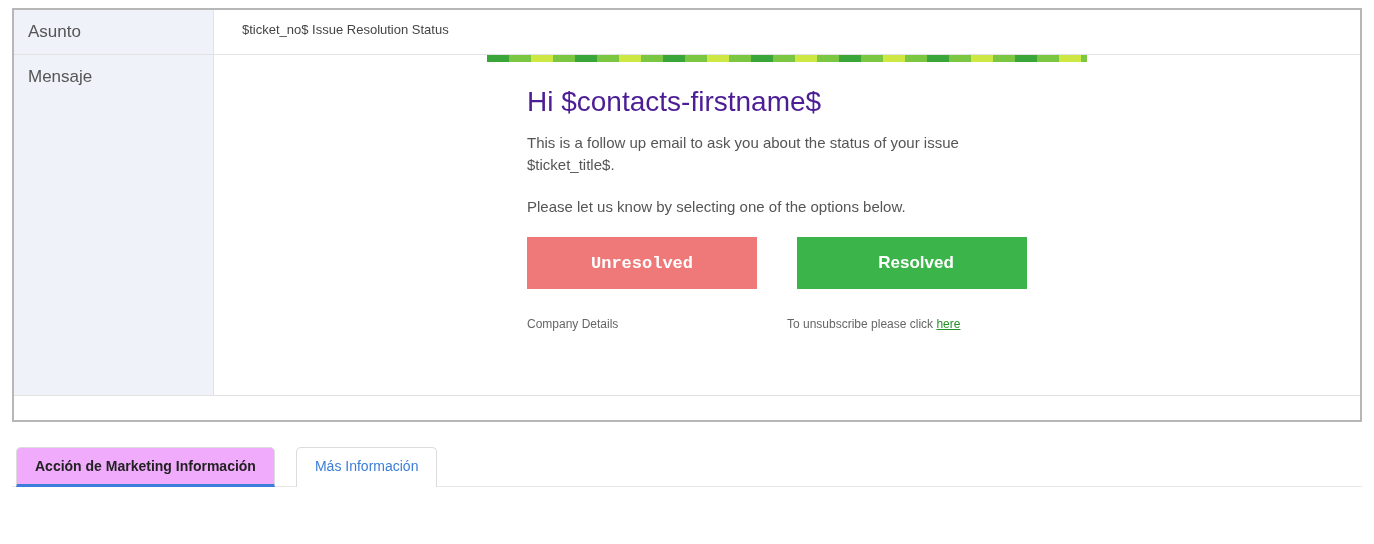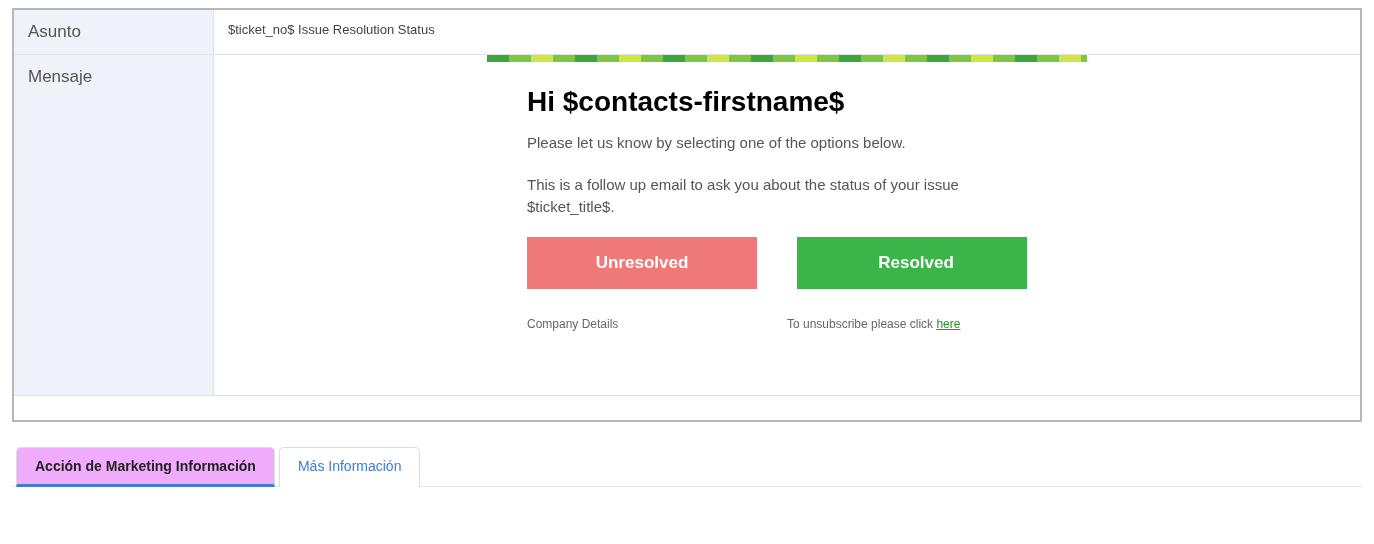--- a/index.html
+++ b/index.html
@@ -36,21 +36,21 @@
     width: 200px;
     min-width: 200px;
     background: #f0f2fa;
     color: #555;
     padding: 12px 14px;
     font-size: 17px;
     border-right: 1px solid #e2e2e2;
   }
   .value-cell {
     flex: 1;
-    padding: 12px 14px;
+    padding: 12px 28px;
     color: #444;
     font-size: 13px;
     background: #fff;
   }
   .message-row .label-cell { }
   .message-row .value-cell {
     padding: 0;
   }
   .email-body {
     width: 100%;
@@ -71,22 +71,22 @@
       90deg,
       #3aa63a 0px, #3aa63a 22px,
       #7cc742 22px, #7cc742 44px,
       #cde843 44px, #cde843 66px,
       #7cc742 66px, #7cc742 88px
     );
     margin-top: 0;
   }
   .email-h1 {
     font-size: 28px;
-    font-weight: bold;
-    color: #000000;
+    font-weight: normal;
+    color: #4c1d95;
     margin: 24px 0 14px 0;
   }
   .email-p {
     font-size: 15px;
     color: #555;
     line-height: 1.45;
     margin: 0 0 20px 0;
   }
   .btn-row {
     display: flex;
@@ -97,21 +97,21 @@
     display: inline-block;
     width: 230px;
     text-align: center;
     padding: 16px 0;
     font-size: 17px;
     font-weight: bold;
     color: #fff;
     cursor: pointer;
     border: none;
   }
-  .btn-unresolved { background: #ef7979; }
+  .btn-unresolved { background: #ef7979; font-family: Liberation Mono, monospace; }
   .btn-resolved   { background: #3bb54a; padding-left: 8px; }
   .email-footer {
     display: flex;
     font-size: 12px;
     color: #666;
     margin-top: 18px;
   }
   .email-footer .col { flex: 1; }
   .link-here { color: #2a8f2a; text-decoration: underline; cursor: pointer; }
 
@@ -137,20 +137,21 @@
   }
   .tab.active {
     font-weight: bold;
     color: #222;
     border-bottom: 3px solid #3b7dd8;
     border-top-color: #dcdcdc;
   }
   .tab.inactive {
     color: #3b7dd8;
     background: #fff;
+    margin-left: 17px;
   }
 </style>
 </head>
 <body>
 
 <div class="wrap">
 
   <div class="panel">
 
 
@@ -159,22 +160,22 @@
       <div class="value-cell">$ticket_no$ Issue Resolution Status</div>
     </div>
 
     <div class="row message-row">
       <div class="label-cell">Mensaje</div>
       <div class="value-cell">
         <div class="email-body">
           <div class="stripe"></div>
           <div class="email-inner">
             <div class="email-h1">Hi $contacts-firstname$</div>
+            <div class="email-p">This is a follow up email to ask you about the status of your issue $ticket_title$.</div>
             <div class="email-p">Please let us know by selecting one of the options below.</div>
-            <div class="email-p">This is a follow up email to ask you about the status of your issue $ticket_title$.</div>
             <div class="btn-row">
               <button class="btn btn-unresolved">Unresolved</button>
               <button class="btn btn-resolved">Resolved</button>
             </div>
             <div class="email-footer">
               <div class="col">Company Details</div>
               <div class="col">
                 <span>To unsubscribe please click </span><span class="link-here">here</span>
               </div>
             </div>

